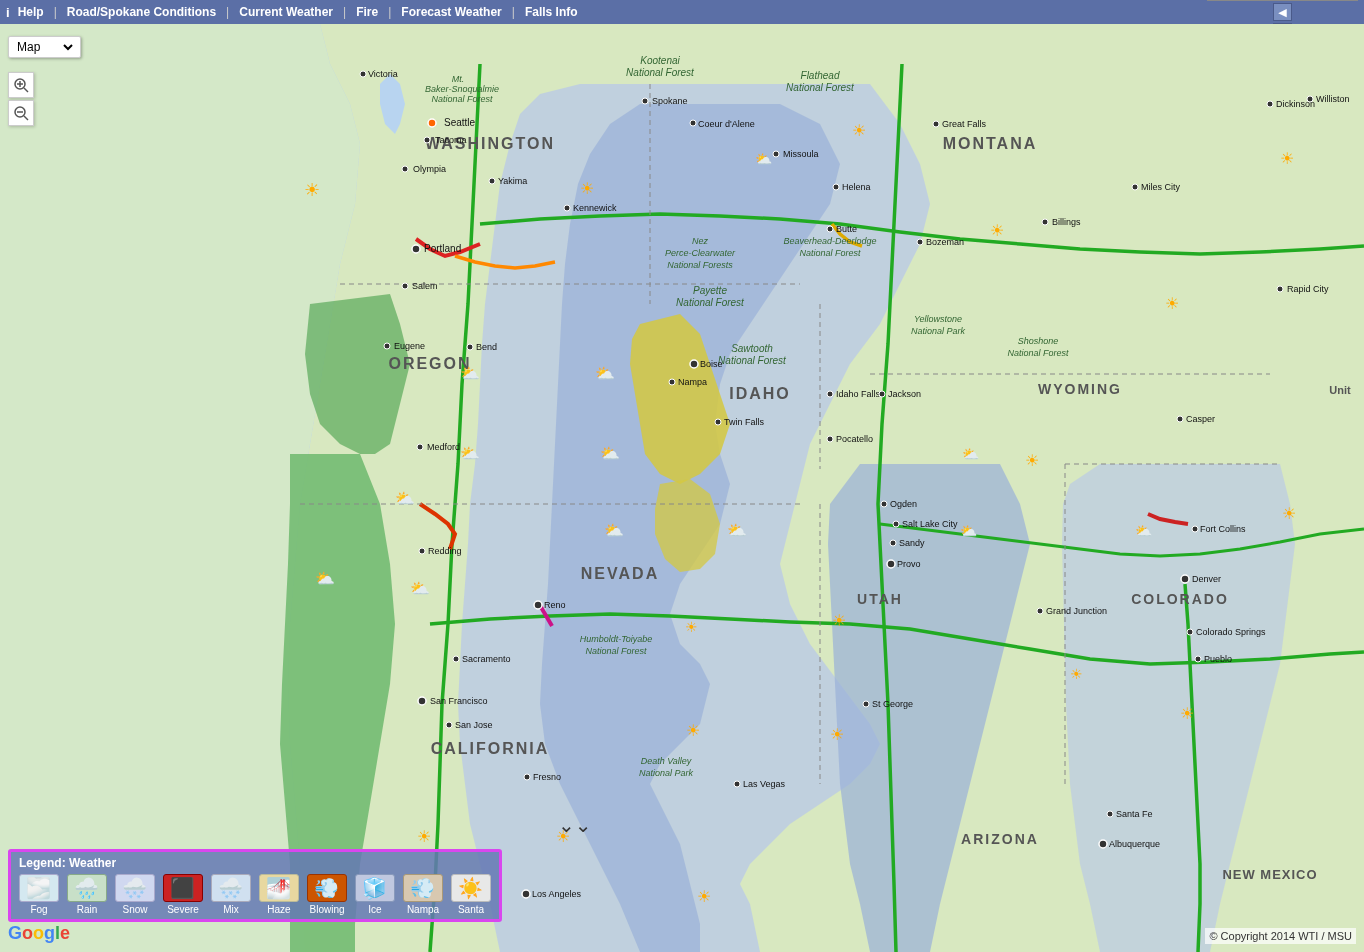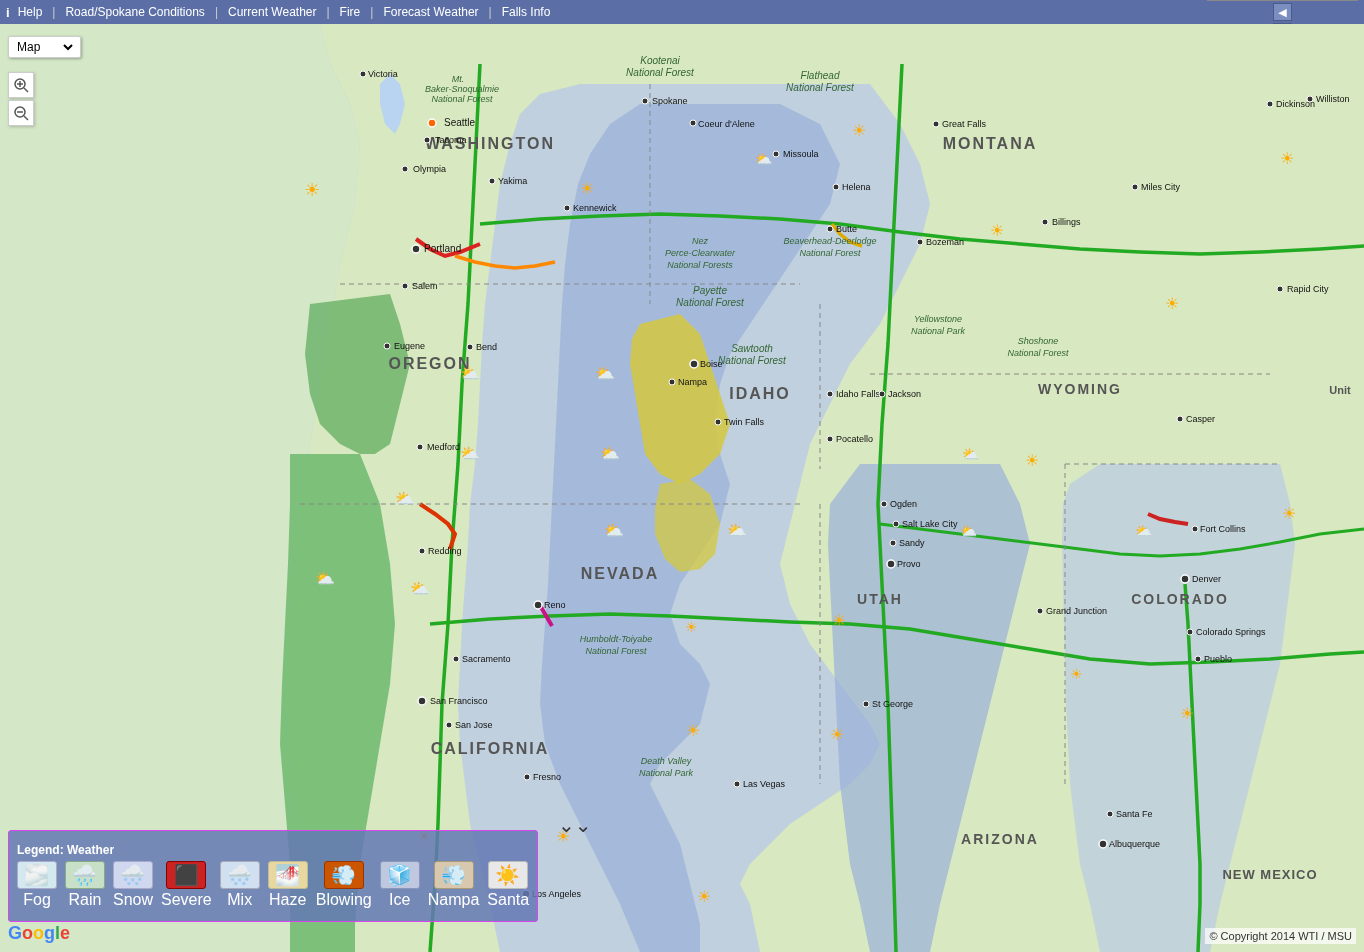--- a/index.html
+++ b/index.html
@@ -15,20 +15,21 @@
       color: white;
       font-size: 12px;
       gap: 4px;
     }
     #navbar .nav-sep { color: #ccc; margin: 0 2px; }
     #navbar .nav-link {
       color: white;
       cursor: pointer;
       text-decoration: none;
       padding: 0 4px;
+      font-weight: bold;
     }
 
     
     .time-selector {
       margin-left: auto;
       display: flex;
       align-items: center;
       gap: 2px;
       flex-direction: column;
     }
@@ -108,23 +109,23 @@
       top: 0; left: 0;
       width: 100%; height: 100%;
     }
 
     
     #legend {
       position: absolute;
       bottom: 30px;
       left: 8px;
       background: rgba(100, 120, 180, 0.85);
-      border: 1px solid #d946ef;
+      border: 3px solid #d946ef;
       border-radius: 3px;
-      padding: 12px 8px;
+      padding: 4px 8px;
       z-index: 200;
       color: white;
     }
     #legend .legend-title {
       font-size: 12px;
       font-weight: bold;
       margin-bottom: 4px;
       color: white;
     }
     #legend .legend-items {
@@ -140,21 +141,21 @@
     }
     .legend-item .legend-icon {
       width: 40px;
       height: 28px;
       display: flex;
       align-items: center;
       justify-content: center;
       font-size: 20px;
     }
     .legend-item .legend-label {
-      font-size: 16px;
+      font-size: 10px;
       color: white;
       text-align: center;
     }
 
     
     .icon-fog { background: #d4e8f0; border: 1px solid #aac; border-radius: 3px; }
     .icon-rain { background: #c8e0c8; border: 1px solid #8a8; border-radius: 3px; }
     .icon-snow { background: #d0d8f0; border: 1px solid #aac; border-radius: 3px; }
     .icon-severe { background: #cc2222; border: 1px solid #880000; border-radius: 3px; }
     .icon-mix { background: #d0e0f0; border: 1px solid #aab; border-radius: 3px; }

